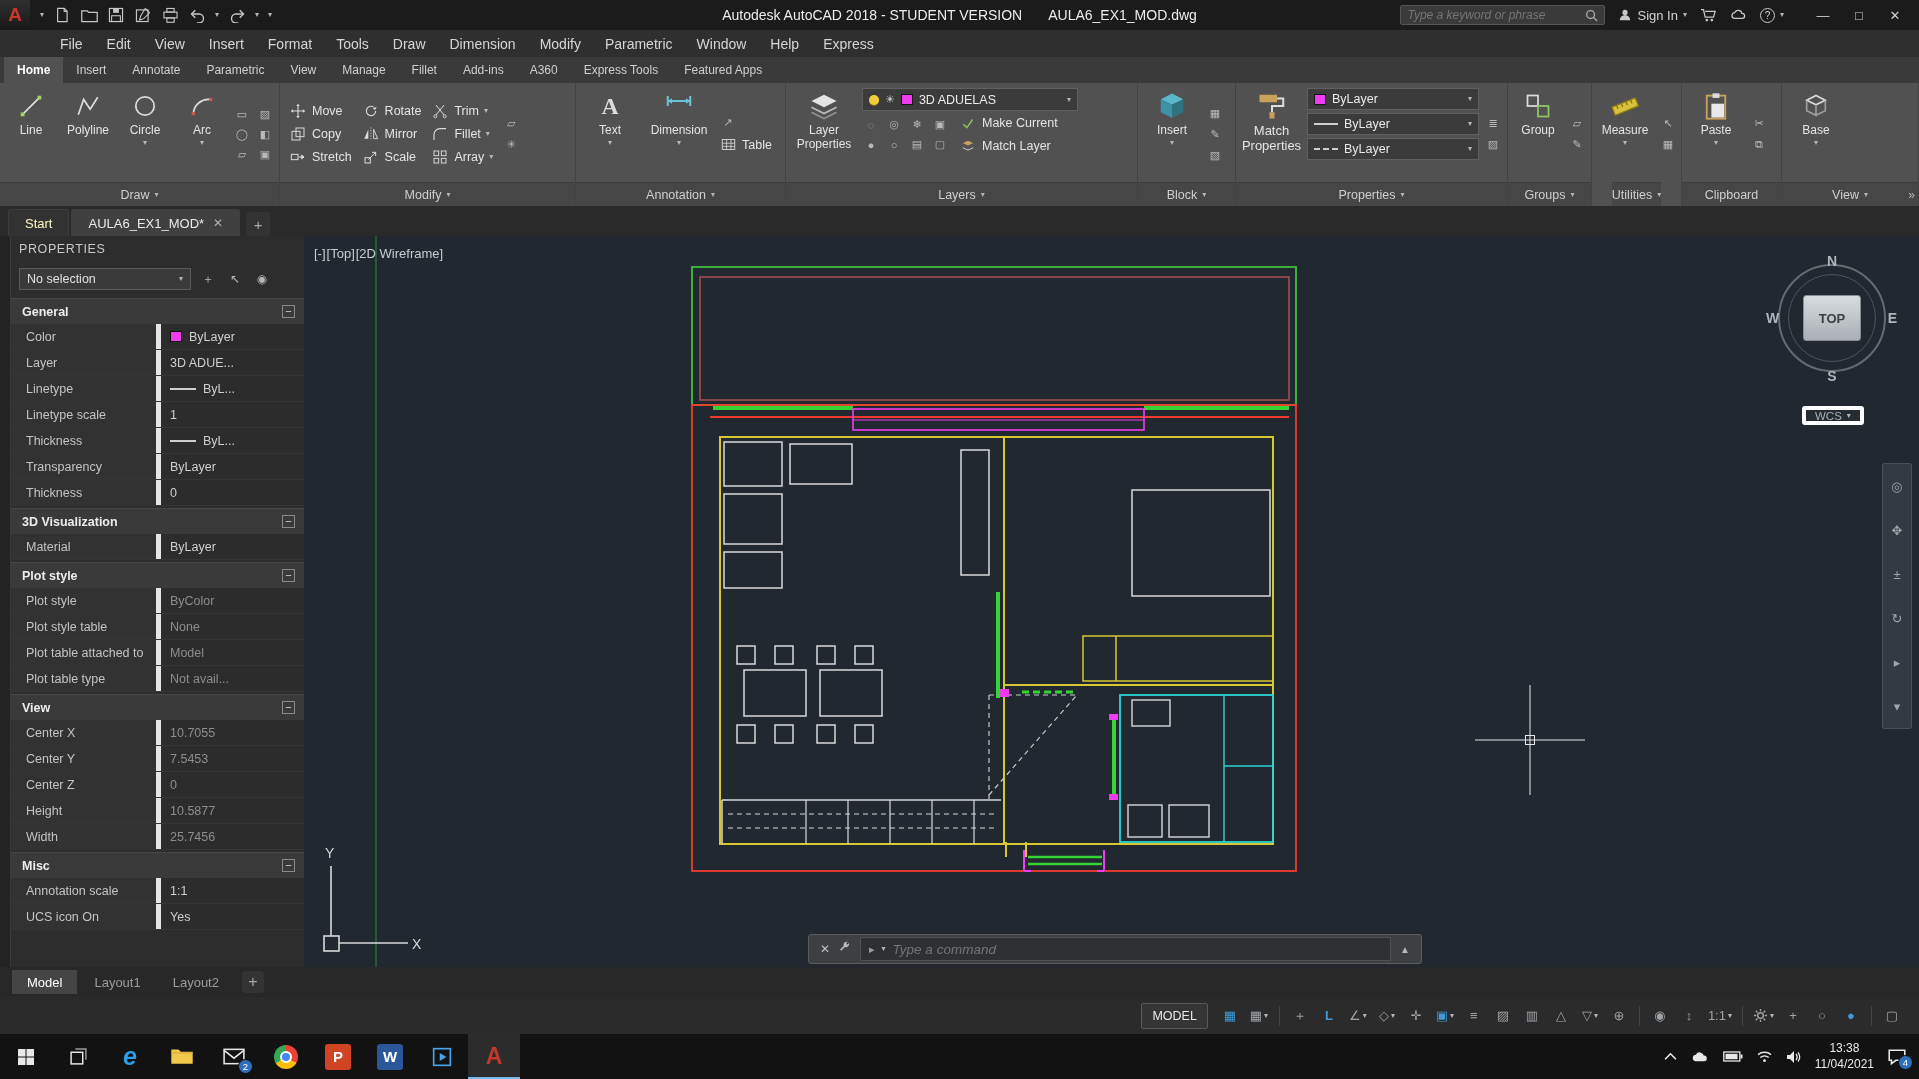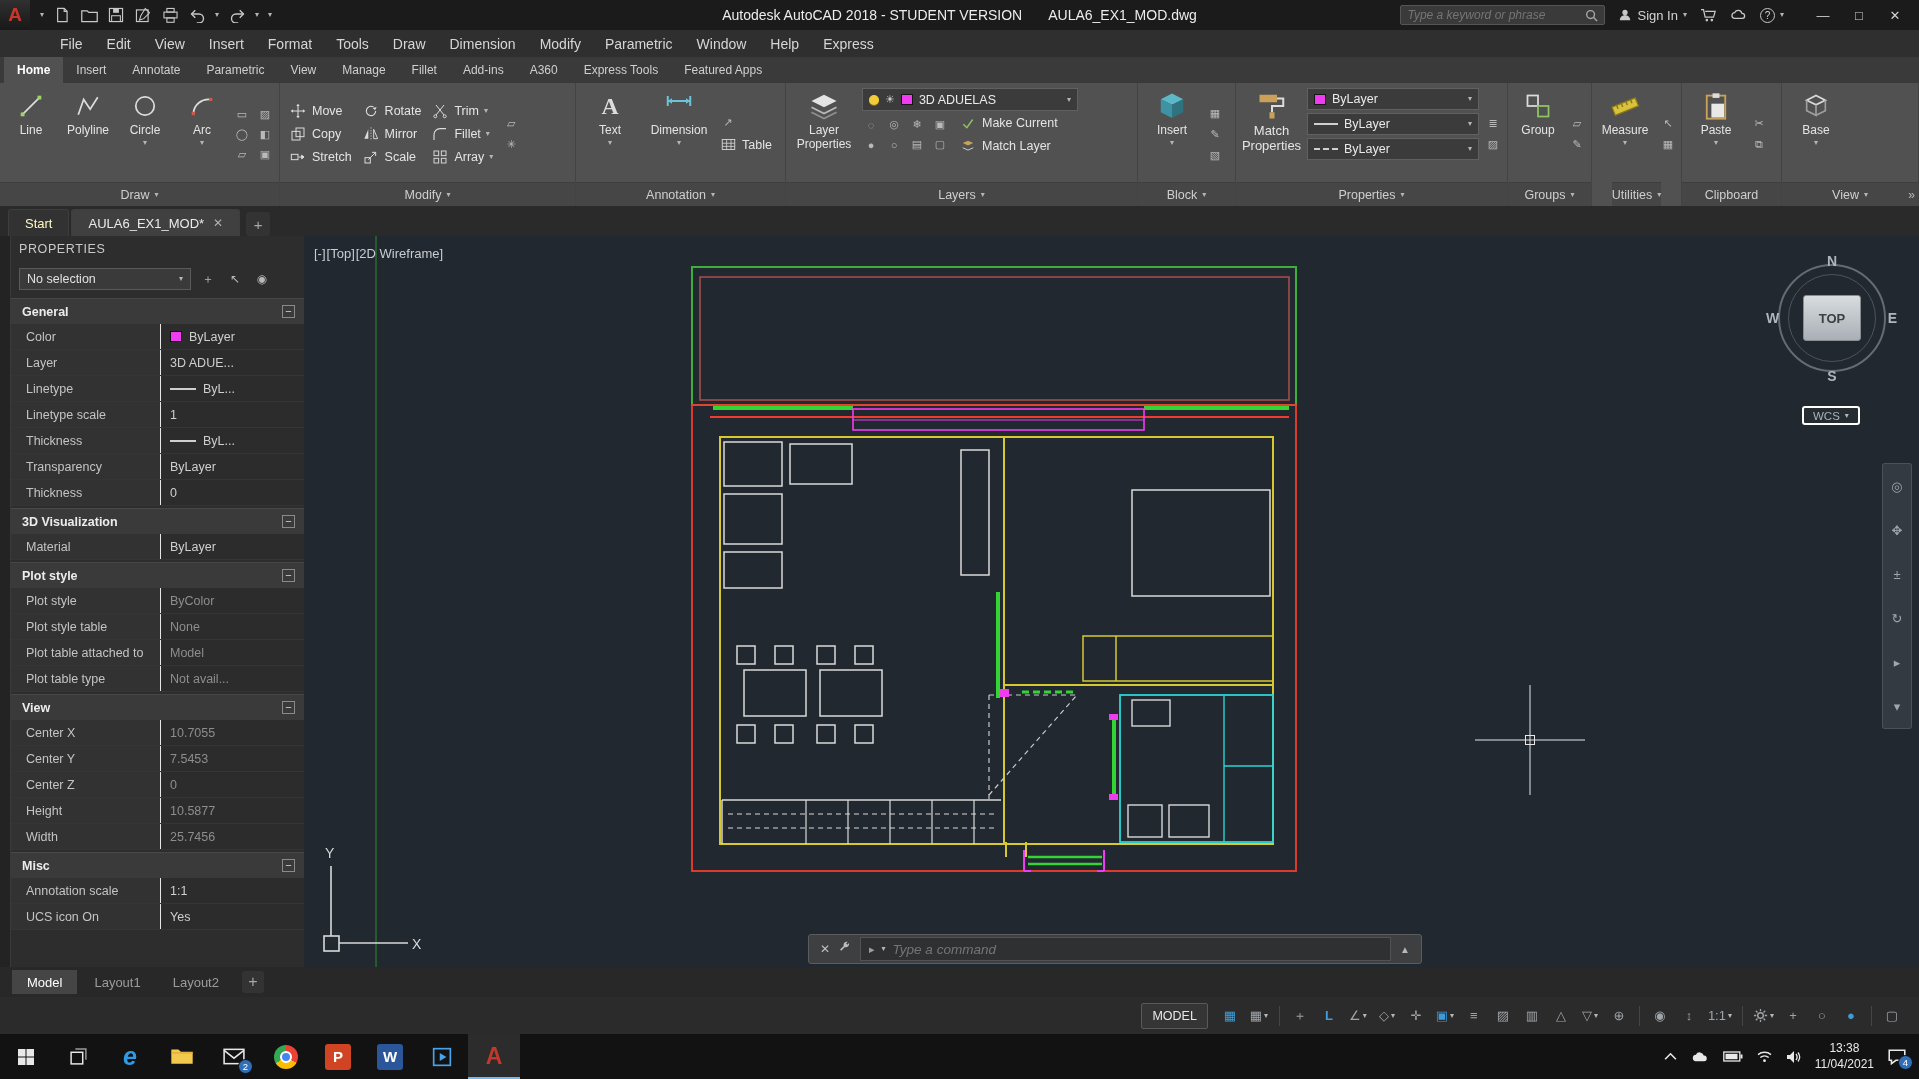--- a/index.html
+++ b/index.html
@@ -95,42 +95,42 @@
     font-size:12.5px; display:flex; align-items:center; padding:0 7px; justify-content:space-between; }
   .pal-icon { width:20px; height:20px; color:#b8b8b8; display:flex; align-items:center;
     justify-content:center; font-size:12px; }
   .psec { height:26px; background:#3a3a3a; border-top:1px solid #474747; display:flex;
     align-items:center; justify-content:space-between; padding:0 9px 0 11px; color:#ececec;
     font-size:12.5px; font-weight:bold; margin-top:2px; }
   .collapse-box { width:13px; height:13px; border:1px solid #8a8a8a; color:#d5d5d5; font-size:11px;
     line-height:11px; text-align:center; font-weight:normal; }
   .prow { height:26px; display:flex; border-bottom:1px solid #353535; font-size:12.5px; }
   .plab { width:150px; background:#323232; color:#c4c4c4; display:flex; align-items:center;
-    padding-left:15px; border-right:1px solid #e5e5e5; white-space:nowrap; overflow:hidden; }
+    padding-left:15px; border-right:5px solid #e5e5e5; white-space:nowrap; overflow:hidden; }
   .pval { flex:1; background:#2c2c2c; color:#cfcfcf; display:flex; align-items:center;
     padding-left:9px; gap:7px; white-space:nowrap; overflow:hidden; }
   .pval.muted { color:#8d8d8d; }
   .swatch { width:12px; height:11px; background:#f03cf0; border:1px solid #101010; flex:none; }
   .lineglyph { width:26px; border-top:2px solid #cfcfcf; flex:none; }
 
   
   .canvas { flex:1; position:relative; background:#212830; overflow:hidden; }
   .plan-svg { position:absolute; left:0; top:0; }
   .vplabel { position:absolute; left:10px; top:10px; color:#c9cdd1; font-size:13px; display:flex; gap:1px; }
 
   .viewcube { position:absolute; left:1466px; top:20px; width:124px; height:124px; }
   .vc-ring { position:absolute; inset:8px; border:2px solid rgba(168,173,178,0.5); border-radius:50%; }
   .vc-ring2 { position:absolute; inset:18px; border:1px solid rgba(168,173,178,0.32); border-radius:50%; }
   .vc-letter { position:absolute; color:#b0b6bc; font-weight:bold; font-size:14px; }
   .vc-face { position:absolute; left:50%; top:50%; transform:translate(-50%,-50%); width:58px;
     height:46px; background:linear-gradient(#d8dcdf,#a9afb5); border:1px solid #878d93;
     border-radius:3px; display:flex; align-items:center; justify-content:center; font-size:13px;
     font-weight:bold; color:#3b4045; }
   .wcs { position:absolute; left:1498px; top:170px; height:19px; padding:0 9px;
-    border:2px solid #ffffff; border-radius:3px; color:#aab1b8; font-size:11.5px; display:flex;
+    border:4px solid #ffffff; border-radius:3px; color:#aab1b8; font-size:11.5px; display:flex;
     align-items:center; gap:5px; background:rgba(42,48,54,0.45); }
 
   .navbar { position:absolute; left:1578px; top:227px; width:30px; height:266px;
     background:rgba(74,80,86,0.45); border:1px solid rgba(112,118,124,0.4); border-radius:3px;
     display:flex; flex-direction:column; align-items:center; justify-content:space-around;
     color:#9fa6ac; font-size:13px; }
 
   .cmdline { position:absolute; left:504px; top:698px; width:614px; height:30px; display:flex;
     align-items:center; background:#3d3f41; border:1px solid #5a5c5e; border-radius:3px;
     padding:0 2px; }

